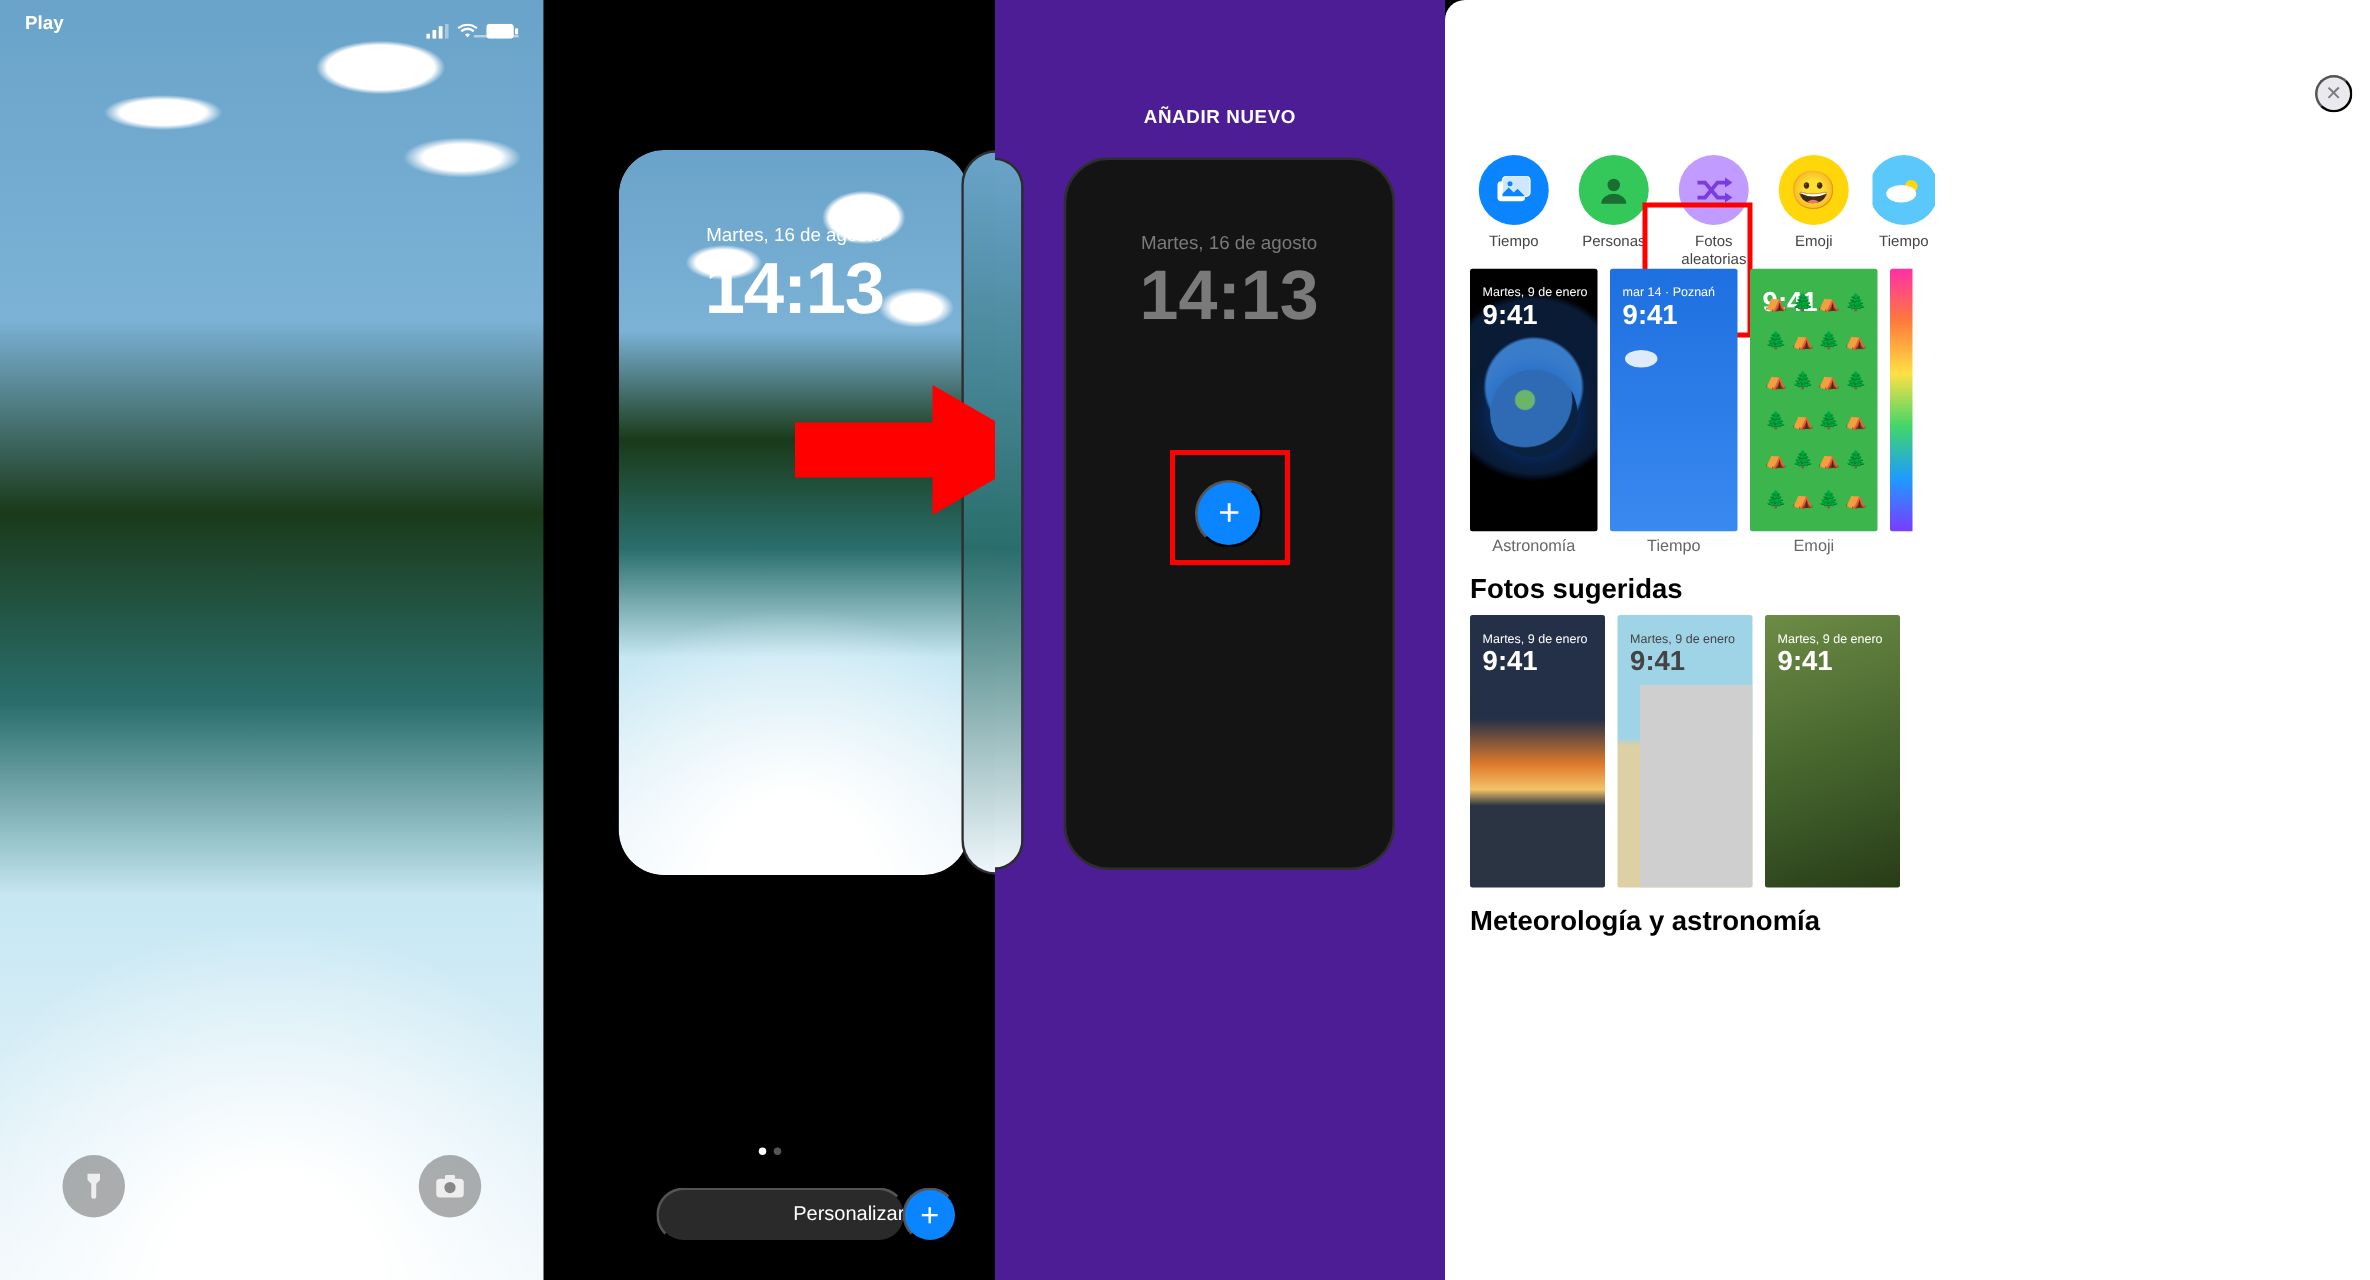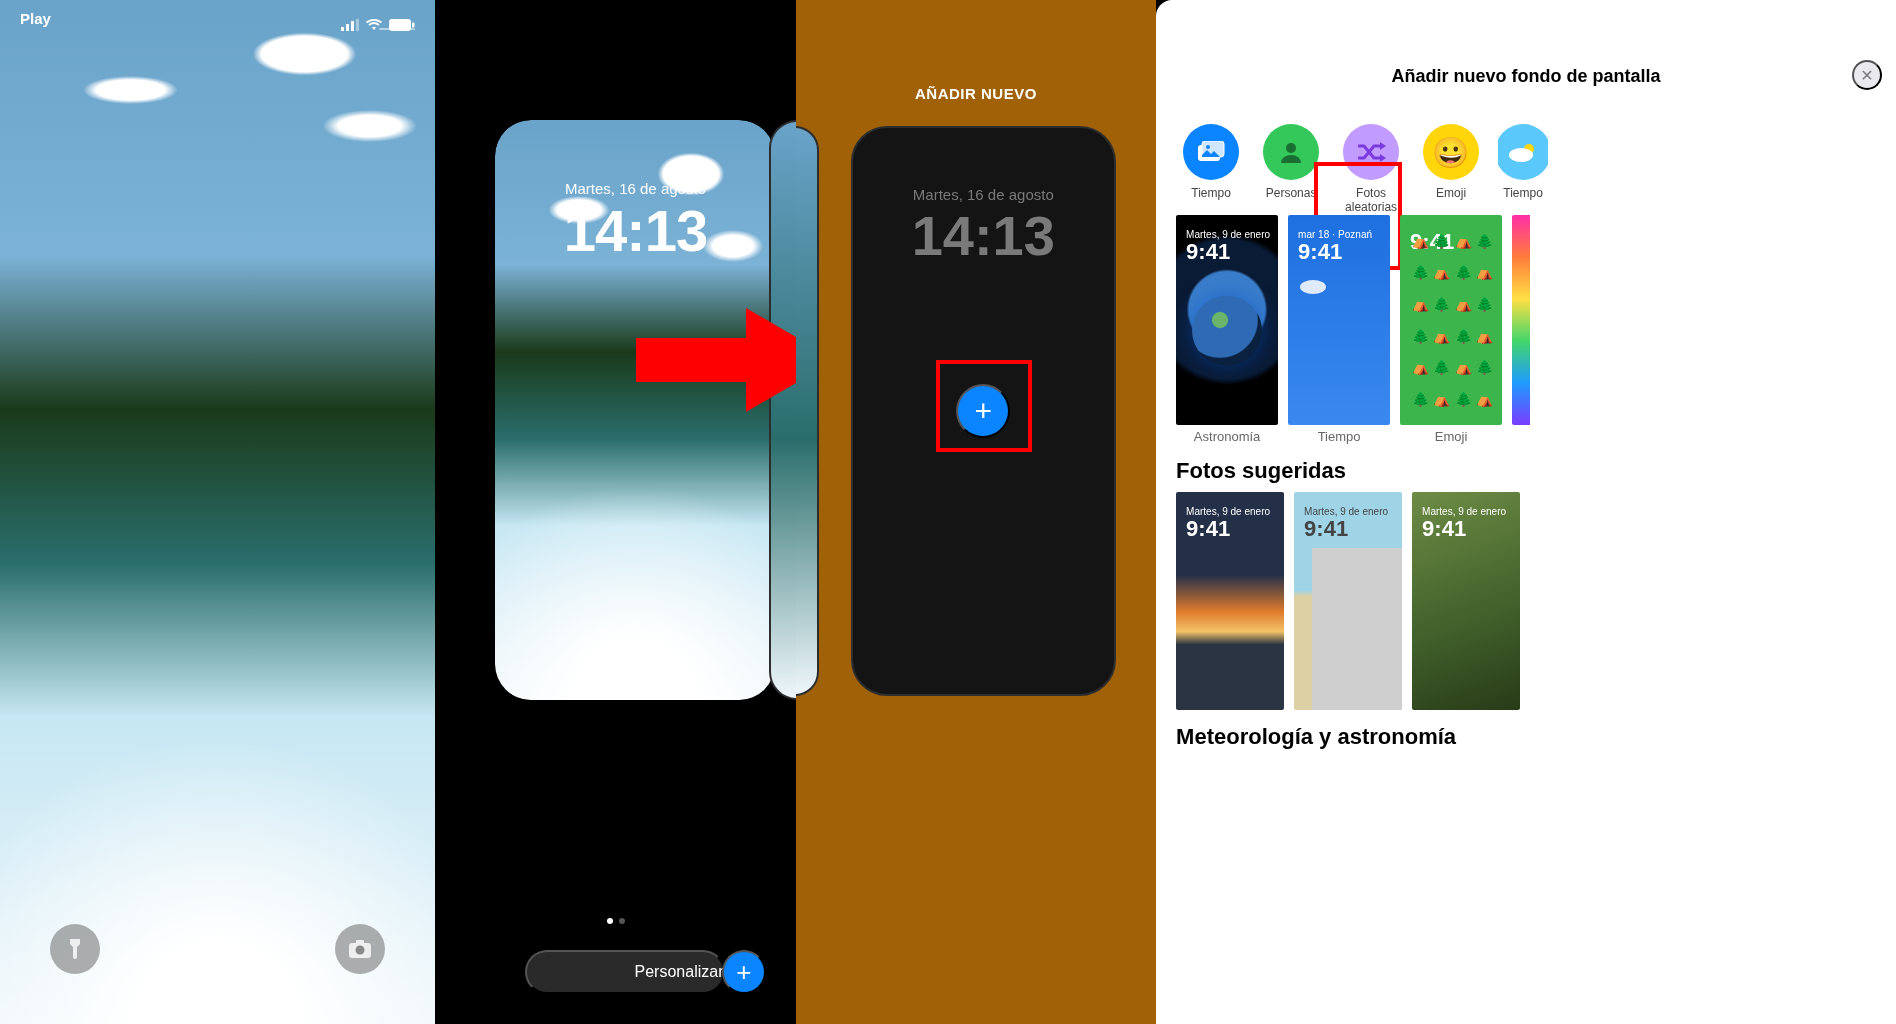--- a/index.html
+++ b/index.html
@@ -7,21 +7,21 @@
     font-family: -apple-system, BlinkMacSystemFont, "Segoe UI", sans-serif;
     background: #000;
     width: 1896px;
     height: 1024px;
     display: flex;
     overflow: hidden;
   }
   .panel { height: 1024px; position: relative; overflow: hidden; }
   .panel1 { width: 452px; }
   .panel2 { width: 374px; background: #000; }
-  .panel3 { width: 374px; background: #a16207; }
+  .panel3 { width: 374px; background: #4c1d95; }
   .panel4 { width: 374px; background: #fff; }
 
   
   .wallpaper {
     position: absolute; inset: 0;
     background: linear-gradient(180deg,#6aa3c9 0%,#7bb2d6 25%,#1a3a1a 40%,#2a6e6c 55%,#c6e7f3 70%,#eff7fb 100%);
   }
   .status-bar { position: absolute; top: 10px; left: 0; right: 0; height: 30px; display: flex; justify-content: space-between; padding: 0 20px; color: #fff; font-size: 15px; font-weight: 600; }
   .status-icons { display: flex; gap: 6px; align-items: center; }
   .date-text { color: #fff; font-size: 20px; font-weight: 500; text-align: center; }
@@ -201,21 +201,20 @@
     <button class="add-center">
       <span>+</span>
     </button>
   </div>
   <div class="red-box center"></div>
 </div>
 
 <div class="panel panel4" style="width:768px">
   <div style="position:absolute;inset:0 0 auto 0;height:60px;background:#000"></div>
   <div class="sheet" style="position:absolute;left:0;right:0;top:0;bottom:0;border-top-left-radius:16px;">
-    <div class="sheet-header">Añadir nuevo fondo de pantalla</div>
     <button class="close-x">
       <span>✕</span>
     </button>
     <div class="sheet-inner">
 
       <div class="cats">
         <div class="cat">
           <div class="cat-bubble" style="background:#0a84ff">
             <svg width="28" height="22" viewBox="0 0 28 22">
                 <rect x="1" y="4" width="22" height="16" rx="3" fill="#fff"></rect>
@@ -267,21 +266,21 @@
       <div class="row featured-row">
         <div class="card-col">
           <div class="card earth">
             <div class="mini-t">Martes, 9 de enero</div>
             <div class="mini-big">9:41</div>
           </div>
           <div class="card-label">Astronomía</div>
         </div>
         <div class="card-col">
           <div class="card weather">
-            <div class="mini-t">mar 18 · Poznań</div>
+            <div class="mini-t">mar 14 · Poznań</div>
             <div class="mini-big">9:41</div>
             <svg style="position:absolute;top:60px;left:10px" width="30" height="20">
                 <ellipse cx="15" cy="12" rx="13" ry="7" fill="rgba(255,255,255,0.85)"></ellipse>
               </svg>
           </div>
           <div class="card-label">Tiempo</div>
         </div>
         <div class="card-col">
           <div class="card emoji-bg">
             <div class="mini-big" style="top:14px">9:41</div>

